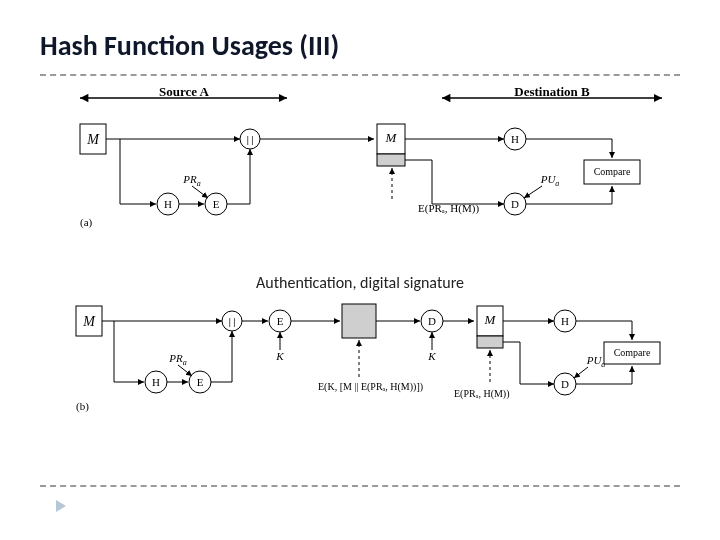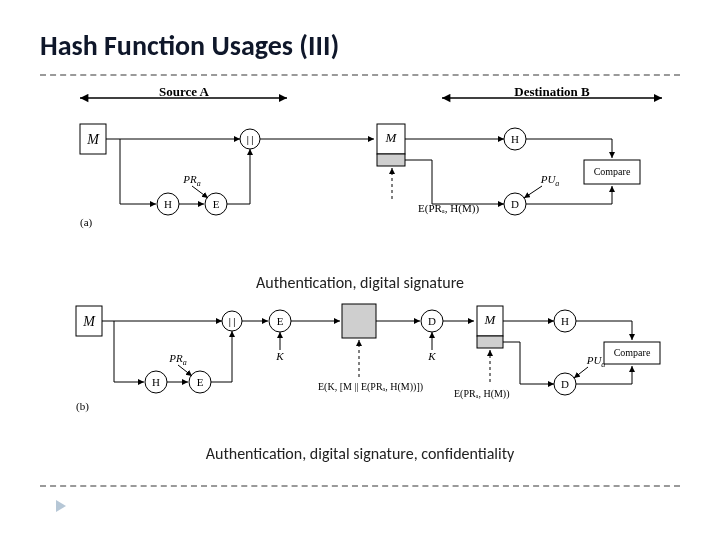--- a/index.html
+++ b/index.html
@@ -215,17 +215,16 @@
       <line x1="504" y1="102" x2="560" y2="102" stroke="#000"></line>
       <line x1="560" y1="102" x2="560" y2="84" stroke="#000" marker-end="url(#ah2)"></line>
 
       <rect x="532" y="60" width="56" height="22" fill="#fff" stroke="#000"></rect>
       <text x="560" y="74" text-anchor="middle" class="serif" font-size="10">Compare</text>
 
       <text x="4" y="128" class="serif" font-size="11">(b)</text>
     </svg>
   </div>
 
-  <div class="caption c2">Authentication, digital signature, confidentiality</div>
 
   <div class="hr-bottom"></div>
   <div class="arrow-bullet"></div>
 </div>
 
 </body></html>

